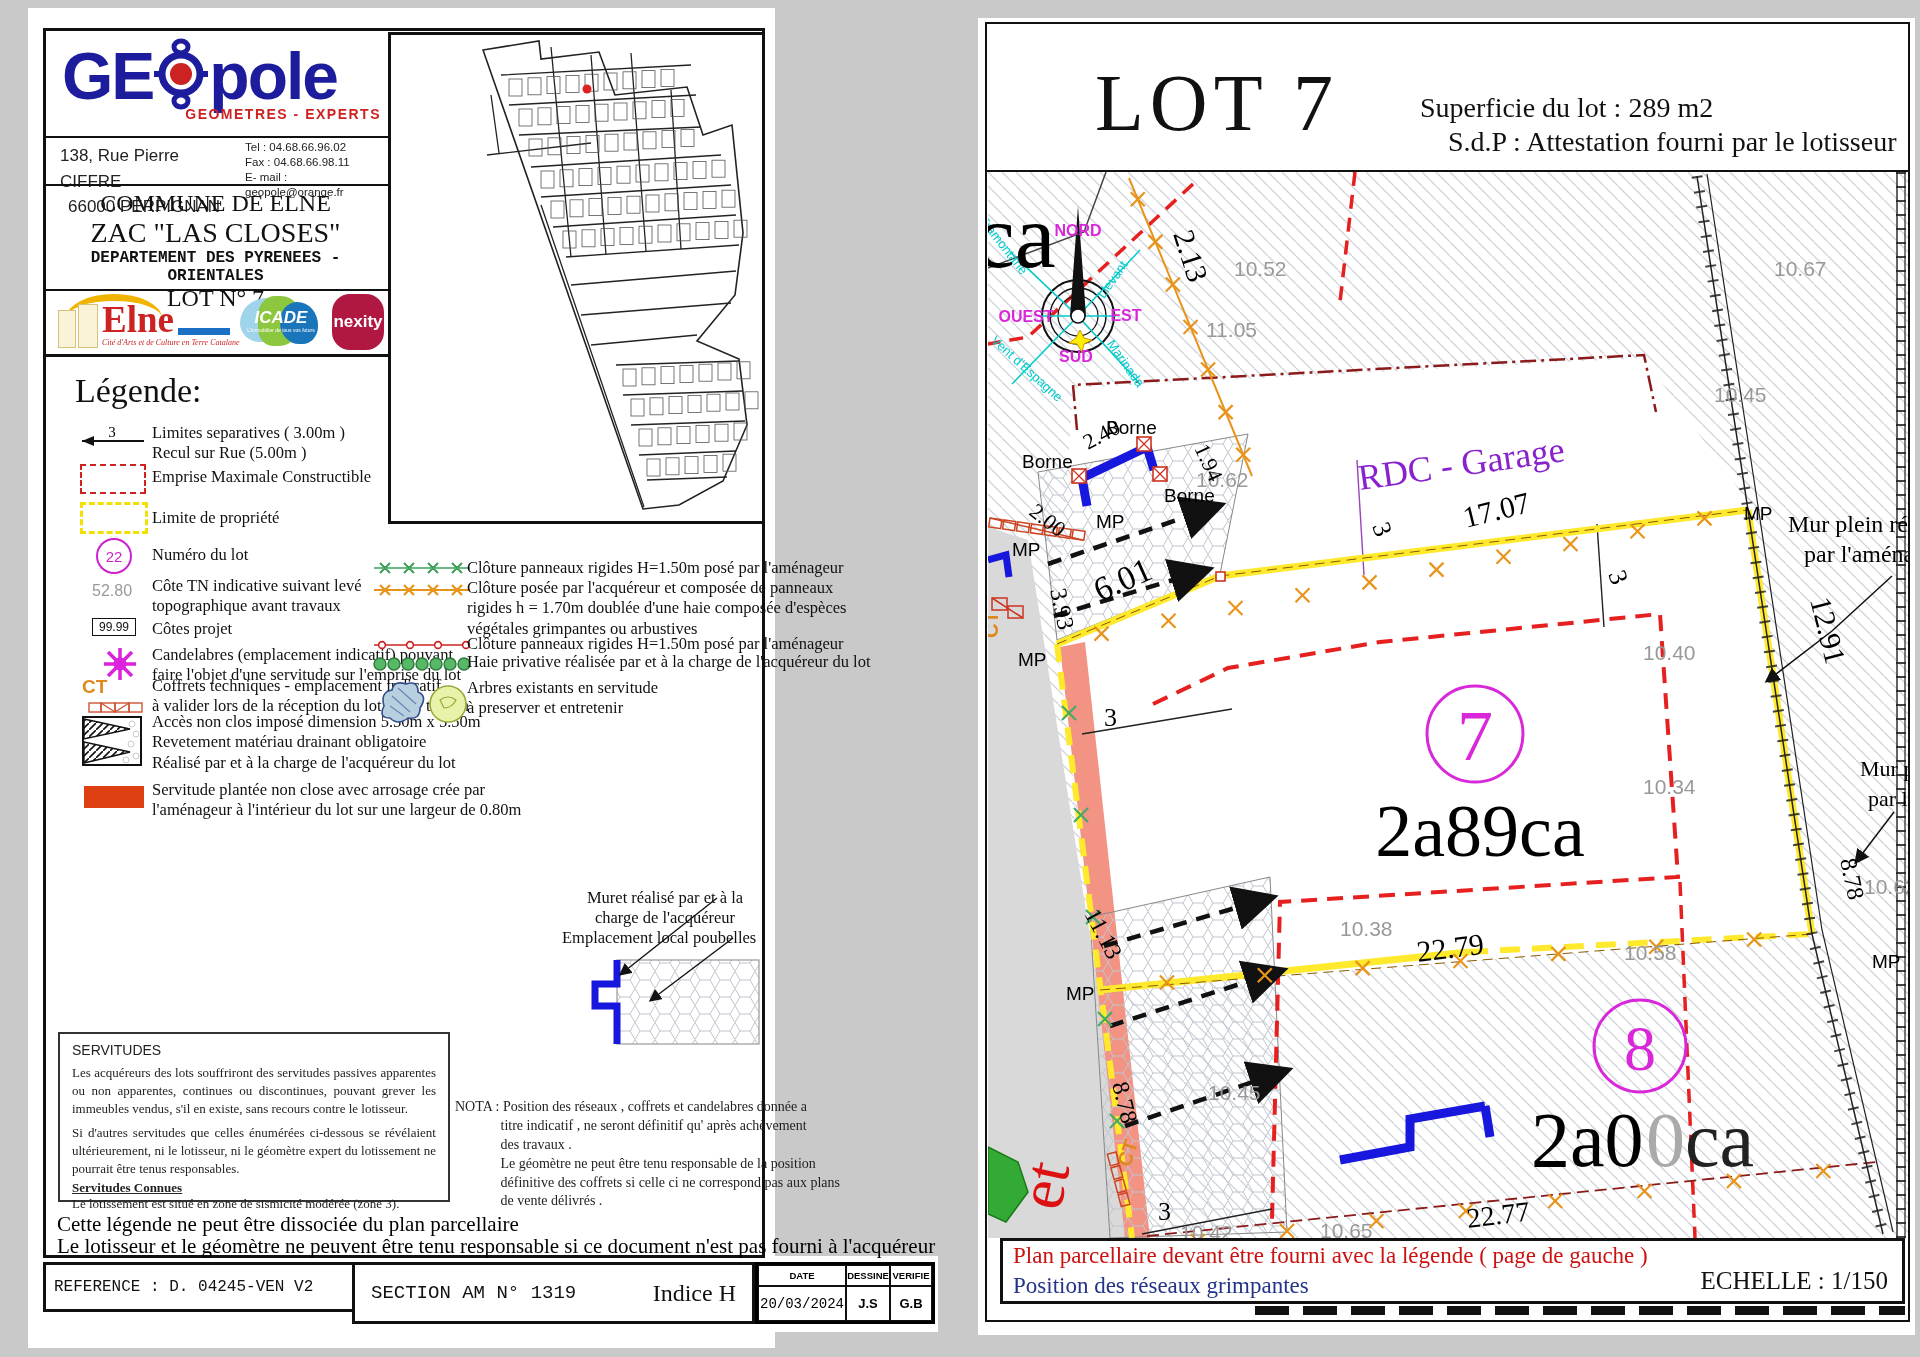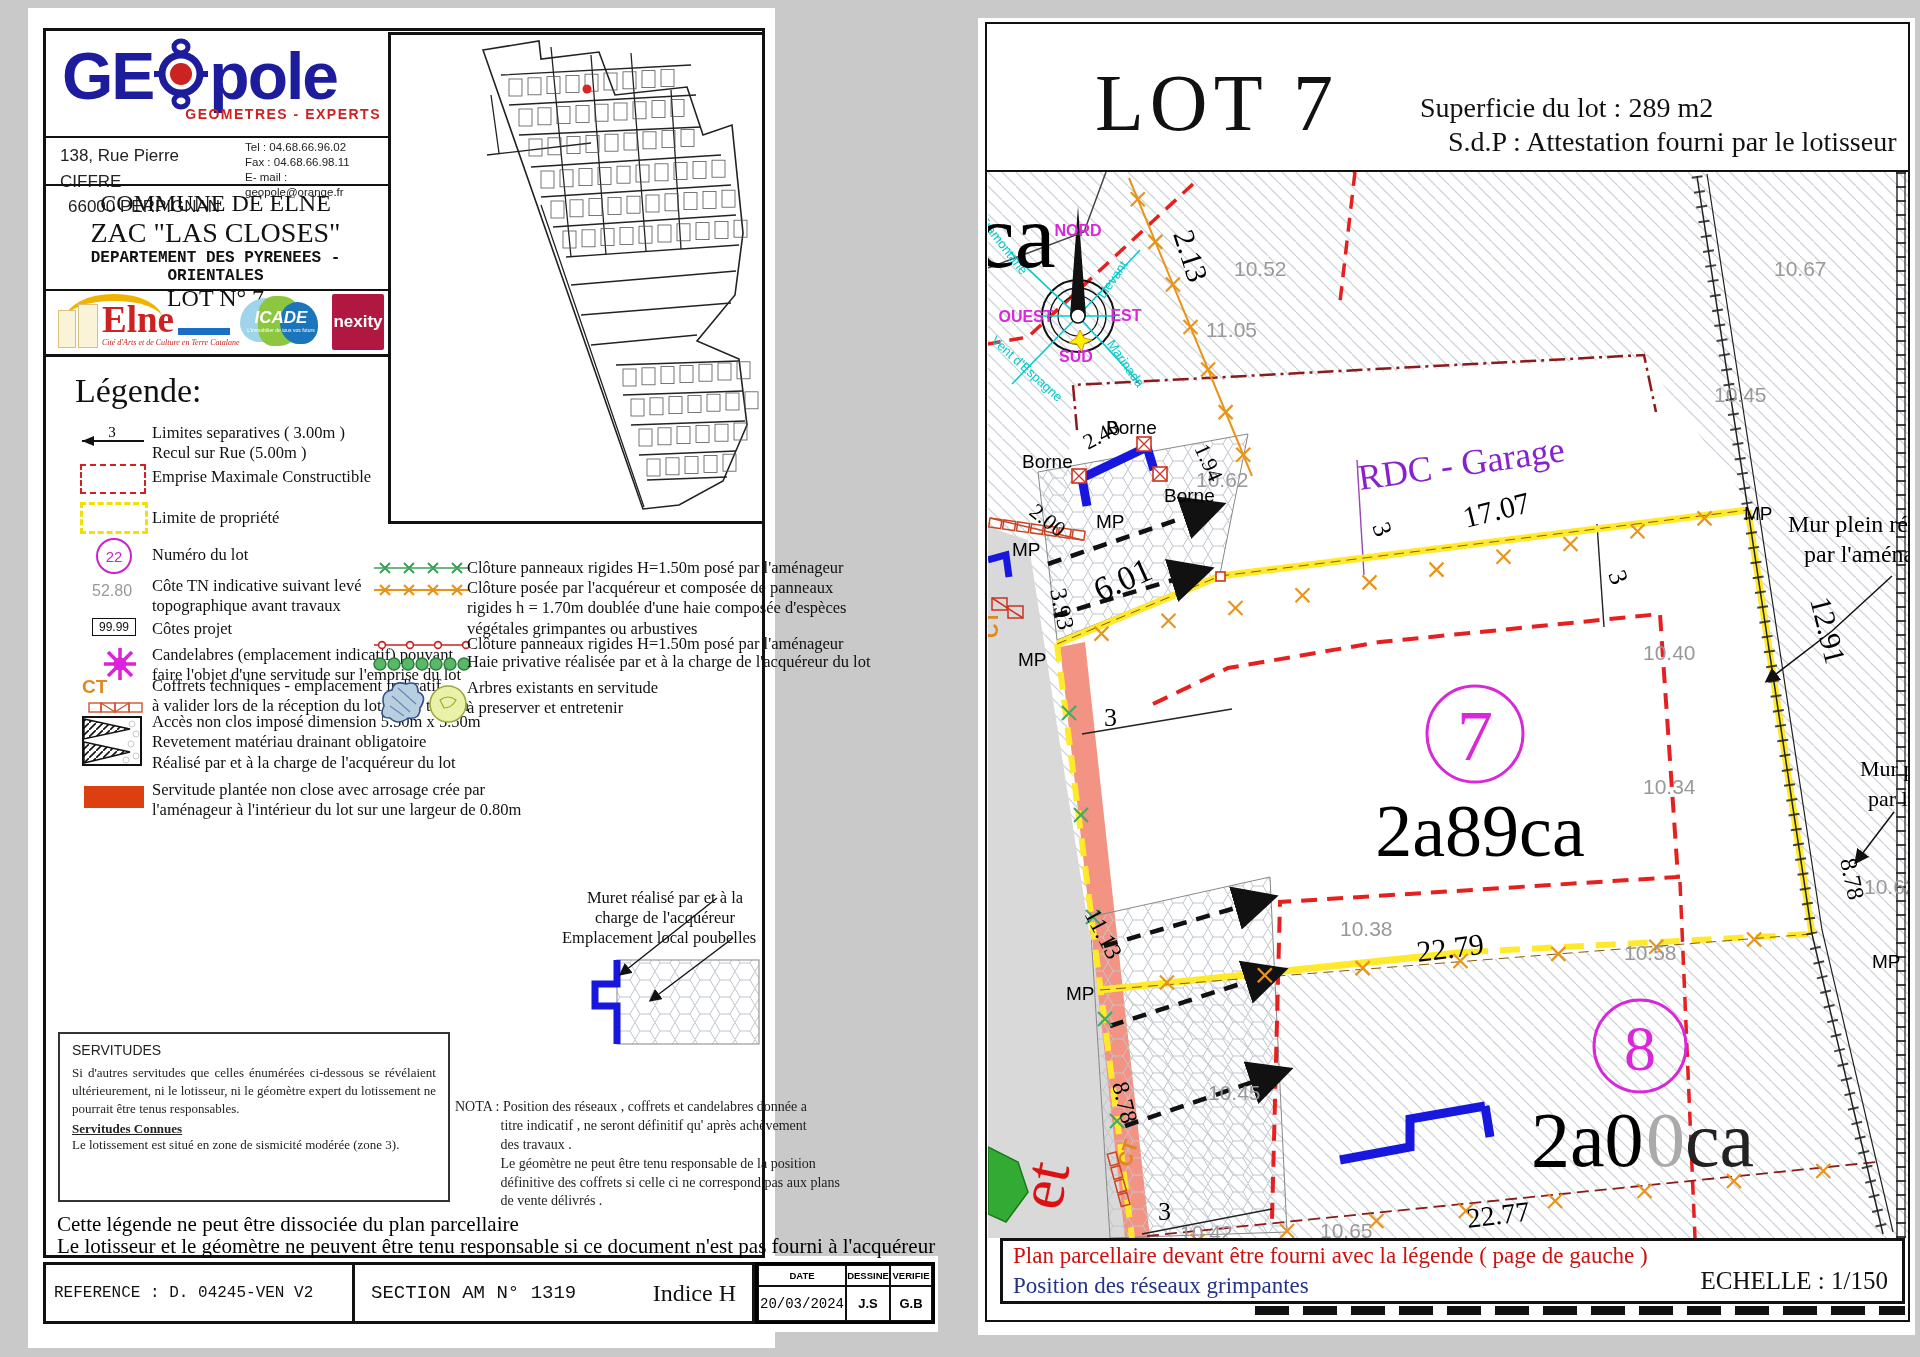--- a/index.html
+++ b/index.html
@@ -12,21 +12,21 @@
   .preline{white-space:pre-line;}
   
   .frame{border:3px solid #111;box-sizing:border-box;}
   .hline{background:#111;height:2px;}
   .legend-text{font-family:"Liberation Serif",serif;font-size:16.5px;line-height:1.24;color:#111;}
   .red-warning{color:#000000;font-family:"Liberation Serif",serif;font-size:21px;}
   
   .geo-logo-row{display:flex;}
   .geo-word{font-size:66px;font-weight:bold;color:#1c1c9c;letter-spacing:-2px;}
   .geo-sub{color:#cc2222;font-weight:bold;font-size:14px;letter-spacing:1.5px;text-align:right;}
-  .nexity-box{background:#b01741;border-radius:2px;color:#fff;font-weight:bold;display:flex;align-items:center;justify-content:center;font-size:17px;}
+  .nexity-box{background:#b01741;border-radius:18px;color:#fff;font-weight:bold;display:flex;align-items:center;justify-content:center;font-size:17px;}
   .footer-box{border:3px solid #111;box-sizing:border-box;display:flex;align-items:center;}
   .dt-cell{border:1.5px solid #111;box-sizing:border-box;display:flex;align-items:center;justify-content:center;}
   .dash-heavy{background:repeating-linear-gradient(90deg,#111 0 34px,transparent 34px 48px);}
 </style>
 </head>
 <body>
 
 <div class="abs sheet" style="left:28px;top:8px;width:747px;height:1340px;"></div>
 <div class="abs sheet" style="left:743px;top:1256px;width:195px;height:76px;"></div>
 
@@ -349,36 +349,37 @@
     </defs>
     <rect x="62" y="82" width="142" height="84" fill="url(#hx1)" stroke="#999" stroke-width="1.2"></rect>
     <path d="M62 82 L62 106 L40 106 L40 128 L62 128 L62 166" fill="none" stroke="#1717dd" stroke-width="7"></path>
     <line x1="162" y1="20" x2="66" y2="96" stroke="#111" stroke-width="1.4" marker-end="url(#arrL)"></line>
     <line x1="178" y1="60" x2="96" y2="122" stroke="#111" stroke-width="1.4" marker-end="url(#arrL)"></line>
   </svg>
 </div>
 
 <div class="abs" style="left:58px;top:1032px;width:392px;height:170px;border:2px solid #333;box-sizing:border-box;padding:8px 12px;">
   <div style="font-size:14px;color:#222;margin-bottom:6px;">SERVITUDES</div>
+  <div class="serif" style="font-size:13px;color:#222;text-align:justify;line-height:1.4;">Les acquéreurs des lots souffriront des servitudes passives apparentes ou non apparentes, continues ou discontinues, pouvant grever les immeubles vendus, s'il en existe, sans recours contre le lotisseur.</div>
   <div class="serif" style="font-size:13px;color:#222;text-align:justify;line-height:1.4;margin-top:5px;">Si d'autres servitudes que celles énumérées ci-dessous se révélaient ultérieurement, ni le lotisseur, ni le géomètre expert du lotissement ne pourrait être tenus responsables.</div>
   <div class="serif" style="font-size:13px;color:#222;font-weight:bold;text-decoration:underline;margin-top:2px;">Servitudes Connues</div>
   <div class="serif" style="font-size:13px;color:#222;">Le lotissement est situé en zone de sismicité modérée (zone 3).</div>
 </div>
 
 <div class="abs serif pre" style="left:455px;top:1098px;font-size:14px;color:#222;line-height:1.35;">NOTA : Position des réseaux , coffrets et candelabres donnée a
              titre indicatif , ne seront définitif qu' après achèvement
              des travaux .
              Le géomètre ne peut être tenu responsable de la position
              définitive des coffrets si celle ci ne correspond pas aux plans
              de vente délivrés .</div>
 
 <div class="abs red-warning" style="left:57px;top:1212px;">Cette légende ne peut être dissociée du plan parcellaire</div>
 <div class="abs red-warning" style="left:57px;top:1234px;">Le lotisseur et le géomètre ne peuvent être tenu responsable si ce document n'est pas fourni à l'acquéreur</div>
 
-<div class="abs footer-box" style="left:43px;top:1262px;width:312px;height:62px;padding-left:8px;">
+<div class="abs footer-box" style="left:43px;top:1262px;width:312px;height:50px;padding-left:8px;">
   <span class="mono" style="font-size:16px;color:#111;">REFERENCE : D. 04245-VEN V2</span>
 </div>
 <div class="abs footer-box" style="left:352px;top:1262px;width:403px;height:62px;justify-content:space-between;padding:0 16px;">
   <span class="mono" style="font-size:19px;color:#111;">SECTION  AM   N° 1319</span>
   <span class="serif" style="font-size:24px;color:#111;">Indice H</span>
 </div>
 <div class="abs" style="left:755px;top:1262px;width:180px;height:62px;border:3px solid #000000;box-sizing:border-box;display:grid;grid-template-columns:88px 44px 42px;grid-template-rows:21px 35px;">
   <div class="dt-cell" style="font-size:9.5px;font-weight:bold;">DATE</div>
   <div class="dt-cell" style="font-size:9.5px;font-weight:bold;">DESSINE</div>
   <div class="dt-cell" style="font-size:9.5px;font-weight:bold;">VERIFIE</div>

